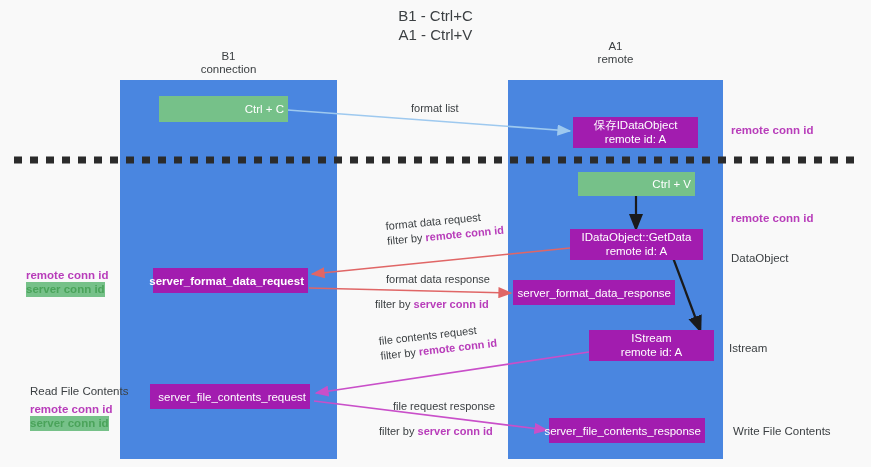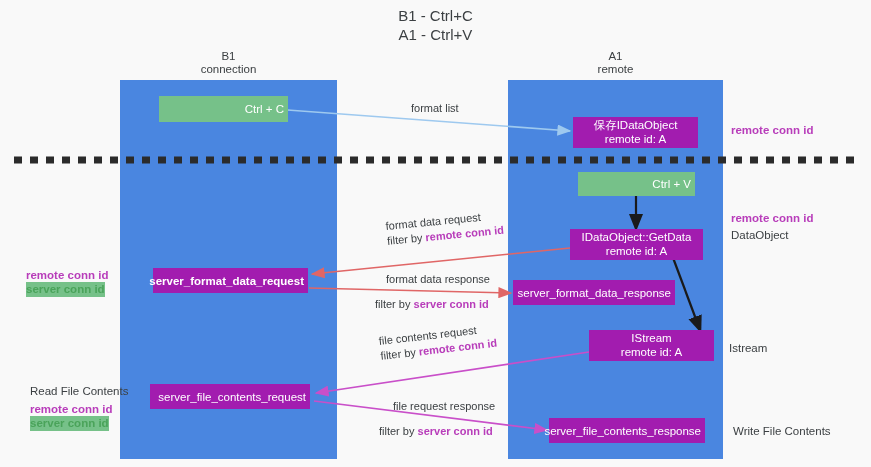--- a/index.html
+++ b/index.html
@@ -64,21 +64,21 @@
     <div>A1 - Ctrl+V</div>
   </div>
 
   <div class="abs lane" id="lane-b1"></div>
   <div class="abs lane" id="lane-a1"></div>
 
   <div class="abs colhead" style="left:120px;top:50px;width:217px;">
     <div>B1</div>
     <div>connection</div>
   </div>
-  <div class="abs colhead" style="left:508px;top:50px;width:215px;">
+  <div class="abs colhead" style="left:508px;top:40px;width:215px;">
     <div>A1</div>
     <div>remote</div>
   </div>
 
   <svg class="overlay">
     <defs>
       <marker id="ah-blue" viewBox="0 0 10 8" refX="9" refY="4" markerWidth="9" markerHeight="7" orient="auto-start-reverse">
         <path d="M0,0 L10,4 L0,8 z" fill="#9ec9ef"></path>
       </marker>
       <marker id="ah-red" viewBox="0 0 10 8" refX="9" refY="4" markerWidth="9" markerHeight="7" orient="auto-start-reverse">
@@ -177,21 +177,21 @@
     <span>file request response</span>
   </div>
   <div class="abs elabel" style="left:379px;top:424px;">
     <span>filter by </span><span class="k">server conn id</span>
   </div>
 
   <div class="abs ann purple" style="left:731px;top:123px;">remote conn id</div>
 
   <div class="abs ann purple" style="left:731px;top:211px;">remote conn id</div>
 
-  <div class="abs ann plain" style="left:731px;top:228px;">DataObject</div>
+  <div class="abs ann plain" style="left:731px;top:251px;">DataObject</div>
 
   <div class="abs ann plain" style="left:729px;top:341px;">Istream</div>
 
   <div class="abs ann plain" style="left:733px;top:424px;">Write File Contents</div>
 
   <div class="abs ann purple" style="left:26px;top:268px;">remote conn id</div>
   <div class="abs ann green" style="left:26px;top:282px;">server conn id</div>
 
   <div class="abs ann plain" style="left:30px;top:384px;">Read File Contents</div>
   <div class="abs ann purple" style="left:30px;top:402px;">remote conn id</div>

